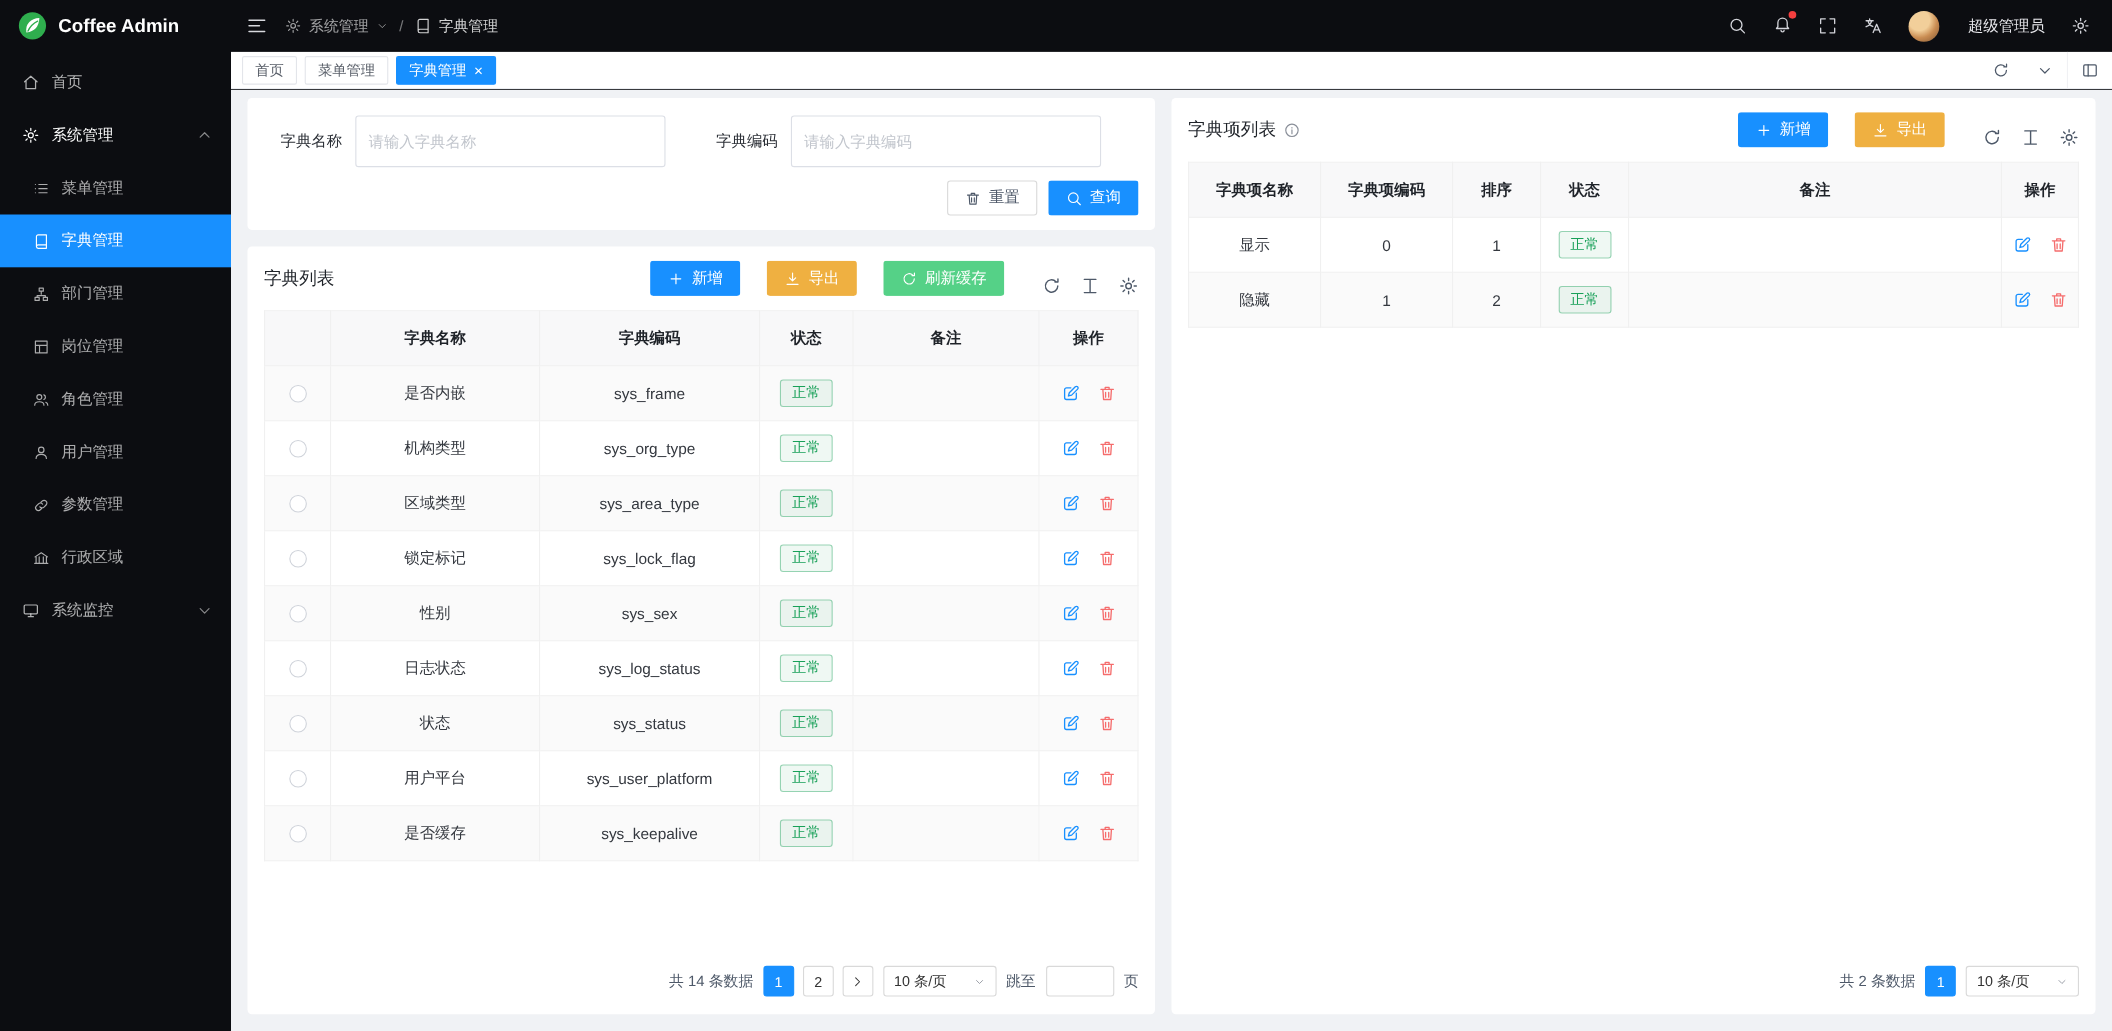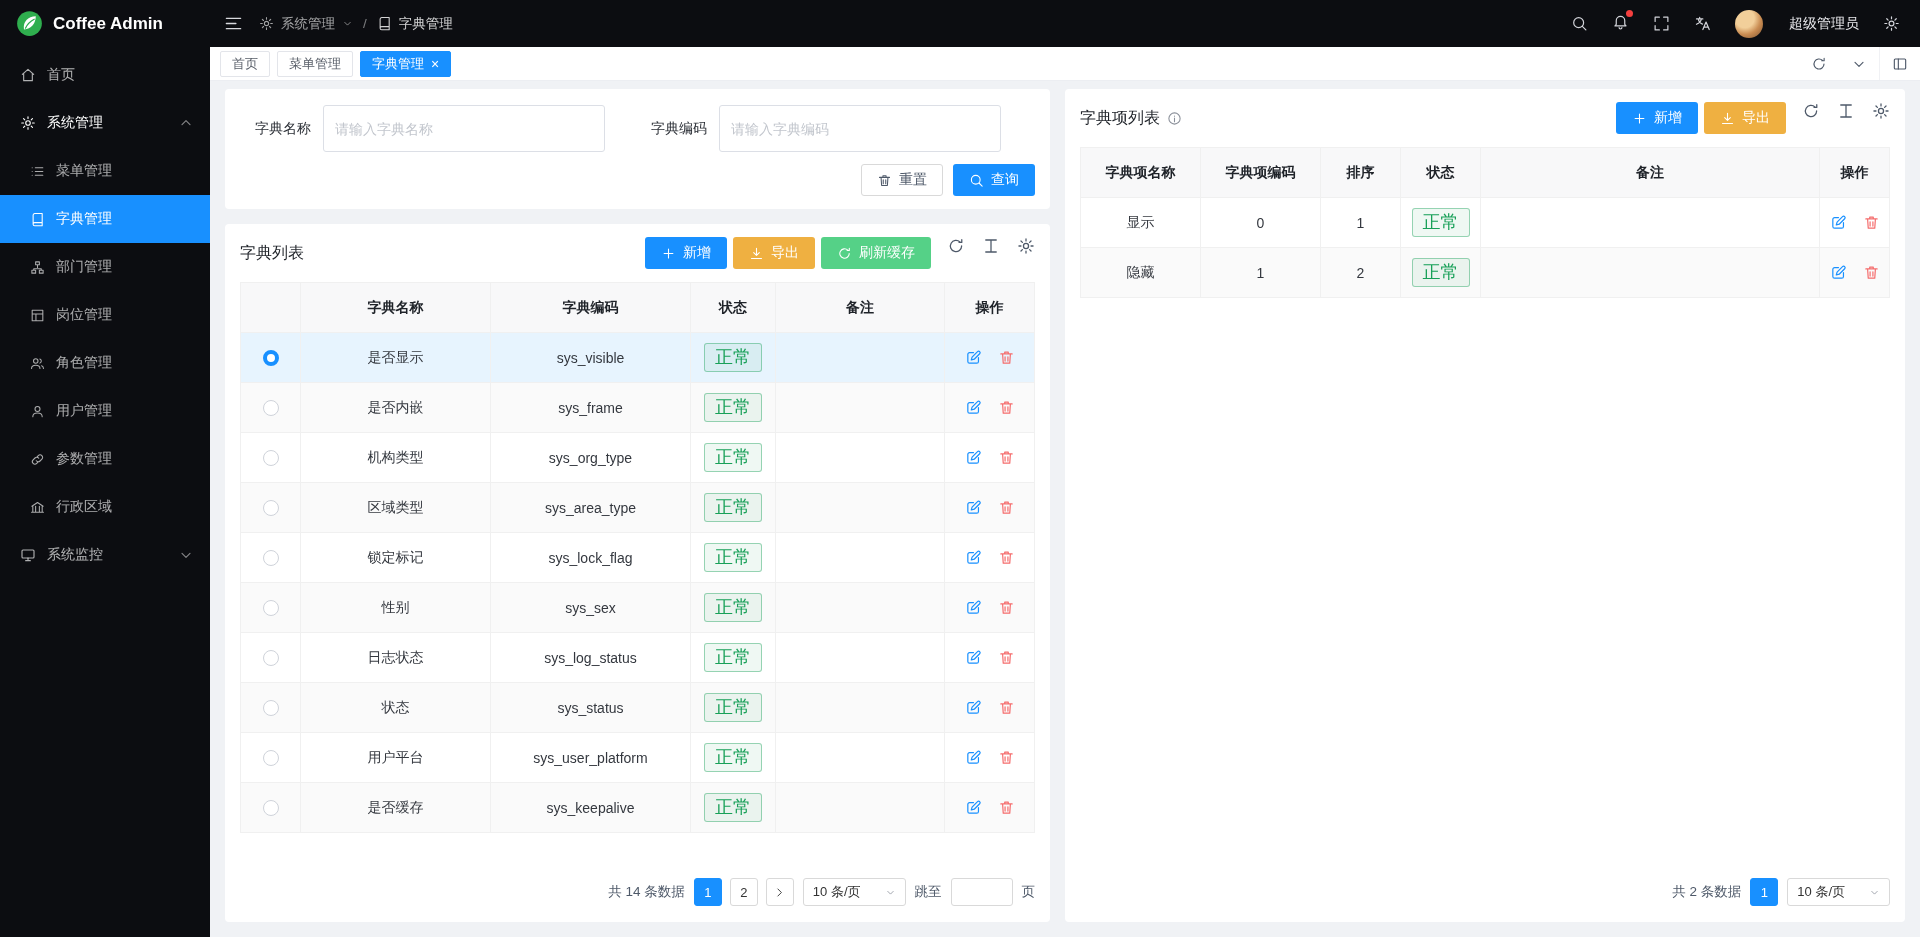--- a/index.html
+++ b/index.html
@@ -80,38 +80,38 @@
   .btn-primary { background:#1890ff; color:#fff; }
   .btn-warning { background:#efb041; color:#fff; }
   .btn-success { background:#55d187; color:#fff; }
   .btn-plain { border-color:#d9d9d9; color:#4e5969; }
 
   
   .list-card { flex:1; display:flex; flex-direction:column; min-height:0; }
   .card-head { display:flex; align-items:center; padding:13px 15px; }
   .card-title { font-size:16px; font-weight:400; color:#1f2329; display:flex; align-items:center; gap:7px; }
   .card-title [data-icon] { font-size:15px; color:#8a8f99; }
-  .head-actions { margin-left:auto; display:flex; align-items:flex-start; gap:6px; }
+  .head-actions { margin-left:auto; display:flex; align-items:flex-end; gap:24px; }
   .tool-icons { display:flex; align-items:center; gap:17px; margin-left:10px; color:#4e5969; font-size:18px; }
   .tool-icons [data-icon] { cursor:pointer; }
 
   .table-wrap { padding:0 15px; }
   table { width:100%; border-collapse:collapse; table-layout:fixed; }
   th { background:#f8f8f9; font-weight:700; font-size:14px; color:#1f2329; height:50px;
     border:1px solid #f0f0f0; text-align:center; }
   td { height:50px; border:1px solid #f0f0f0; text-align:center; font-size:14px; color:#34383f;
     overflow:hidden; white-space:nowrap; }
   tr.stripe { background:#fafafa; }
   tr.selected { background:#e7f4fe; }
 
   .radio { width:16px; height:16px; border-radius:50%; border:1px solid #cfd3da; display:inline-block;
     background:#fff; vertical-align:middle; cursor:pointer; }
   .radio.checked { border:4.5px solid #1890ff; }
 
-  .tag { display:inline-block; padding:4px 10px; font-size:18px; line-height:1.1; color:#18a058;
+  .tag { display:inline-block; padding:4px 10px; font-size:13px; line-height:1.1; color:#18a058;
     background:rgba(24,160,88,0.07); border:1px solid rgba(24,160,88,0.42); border-radius:3px; }
 
   .ops { display:inline-flex; gap:16px; font-size:17px; vertical-align:middle; }
   .op-edit { color:#1890ff; cursor:pointer; }
   .op-del { color:#f56c6c; cursor:pointer; }
 
   
   .pager { margin-top:auto; display:flex; justify-content:flex-end; align-items:center; gap:9px;
     padding:14px 15px 16px; font-size:13.5px; color:#4e5969; }
   .pages { display:inline-flex; gap:8px; }
@@ -443,40 +443,20 @@
               <tr>
                 <th style="width: 60px;"></th>
                 <th style="width: 190px;">字典名称</th>
                 <th style="width: 200px;">字典编码</th>
                 <th style="width: 85px;">状态</th>
                 <th>备注</th>
                 <th style="width: 90px;">操作</th>
               </tr>
             </thead>
           <tbody>
-              <tr class="selected">
-                <td><span class="radio checked"></span></td>
-                <td>是否显示</td>
-                <td>sys_visible</td>
-                <td><span class="tag">正常</span></td>
-                <td></td>
-                <td><span class="ops">
-                    <span class="op-edit" data-icon="edit">
-                      <svg viewBox="0 0 24 24" fill="none" stroke="currentColor" stroke-width="1.7" stroke-linecap="round" stroke-linejoin="round">
-                        <path d="M12 5H6.5A2.5 2.5 0 0 0 4 7.5v10A2.5 2.5 0 0 0 6.5 20h10a2.5 2.5 0 0 0 2.5-2.5V12"></path>
-                        <path d="M17.7 3.7a2.1 2.1 0 0 1 3 3L13 14.4l-4.1 1.1 1.1-4.1z"></path>
-                      </svg>
-                    </span>
-                    <span class="op-del" data-icon="trash">
-                      <svg viewBox="0 0 24 24" fill="none" stroke="currentColor" stroke-width="1.7" stroke-linecap="round" stroke-linejoin="round">
-                        <path d="M4 7h16M9.5 7V4.5h5V7M6.5 7l.9 13h9.2l.9-13M10 11v6M14 11v6"></path>
-                      </svg>
-                    </span>
-                  </span></td>
-              </tr>
               <tr class="stripe">
                 <td><span class="radio"></span></td>
                 <td>是否内嵌</td>
                 <td>sys_frame</td>
                 <td><span class="tag">正常</span></td>
                 <td></td>
                 <td><span class="ops">
                     <span class="op-edit" data-icon="edit">
                       <svg viewBox="0 0 24 24" fill="none" stroke="currentColor" stroke-width="1.7" stroke-linecap="round" stroke-linejoin="round">
                         <path d="M12 5H6.5A2.5 2.5 0 0 0 4 7.5v10A2.5 2.5 0 0 0 6.5 20h10a2.5 2.5 0 0 0 2.5-2.5V12"></path>

